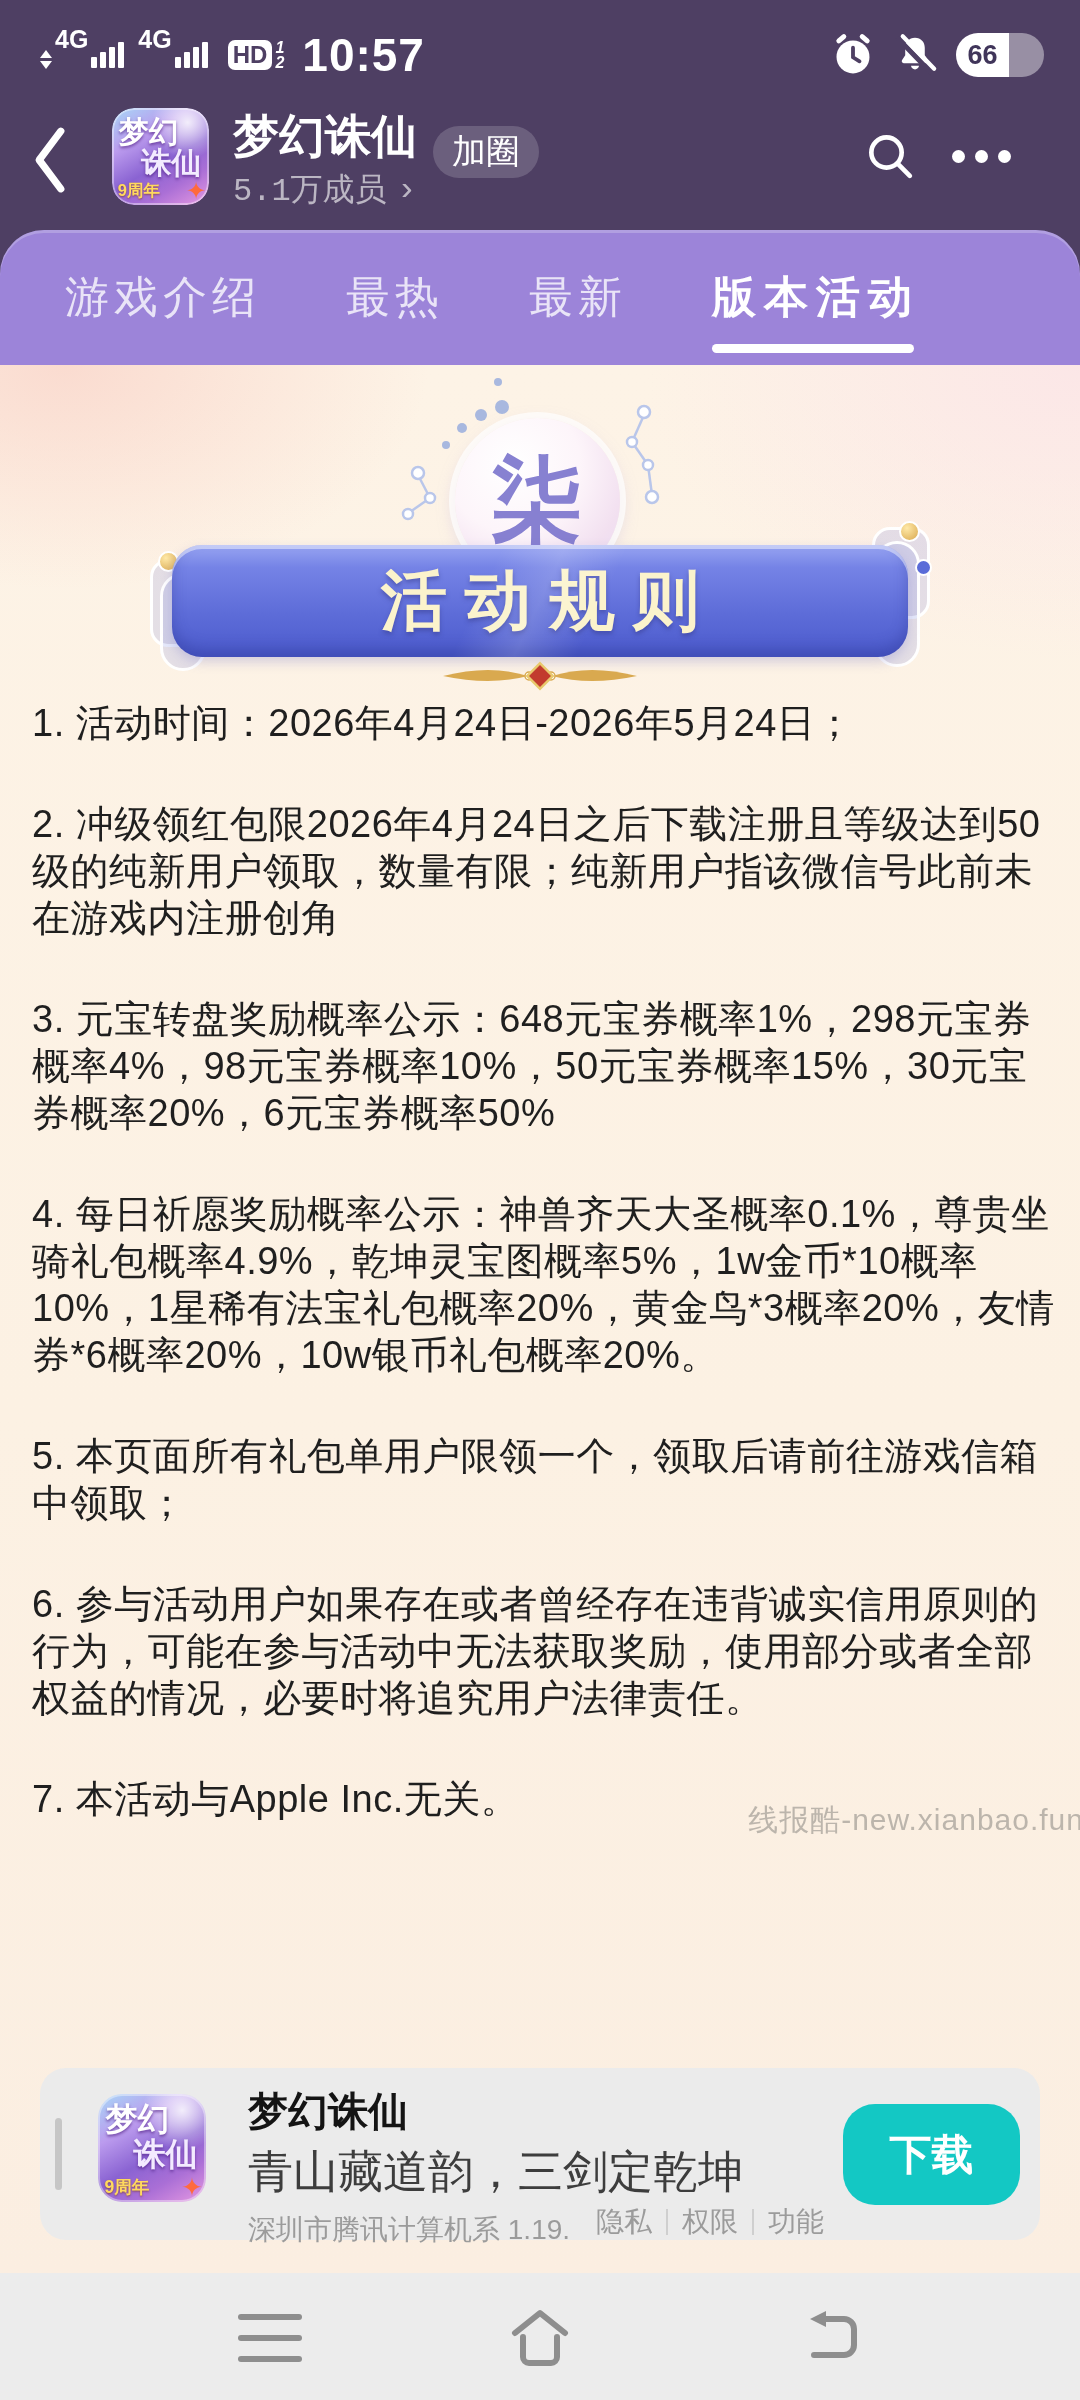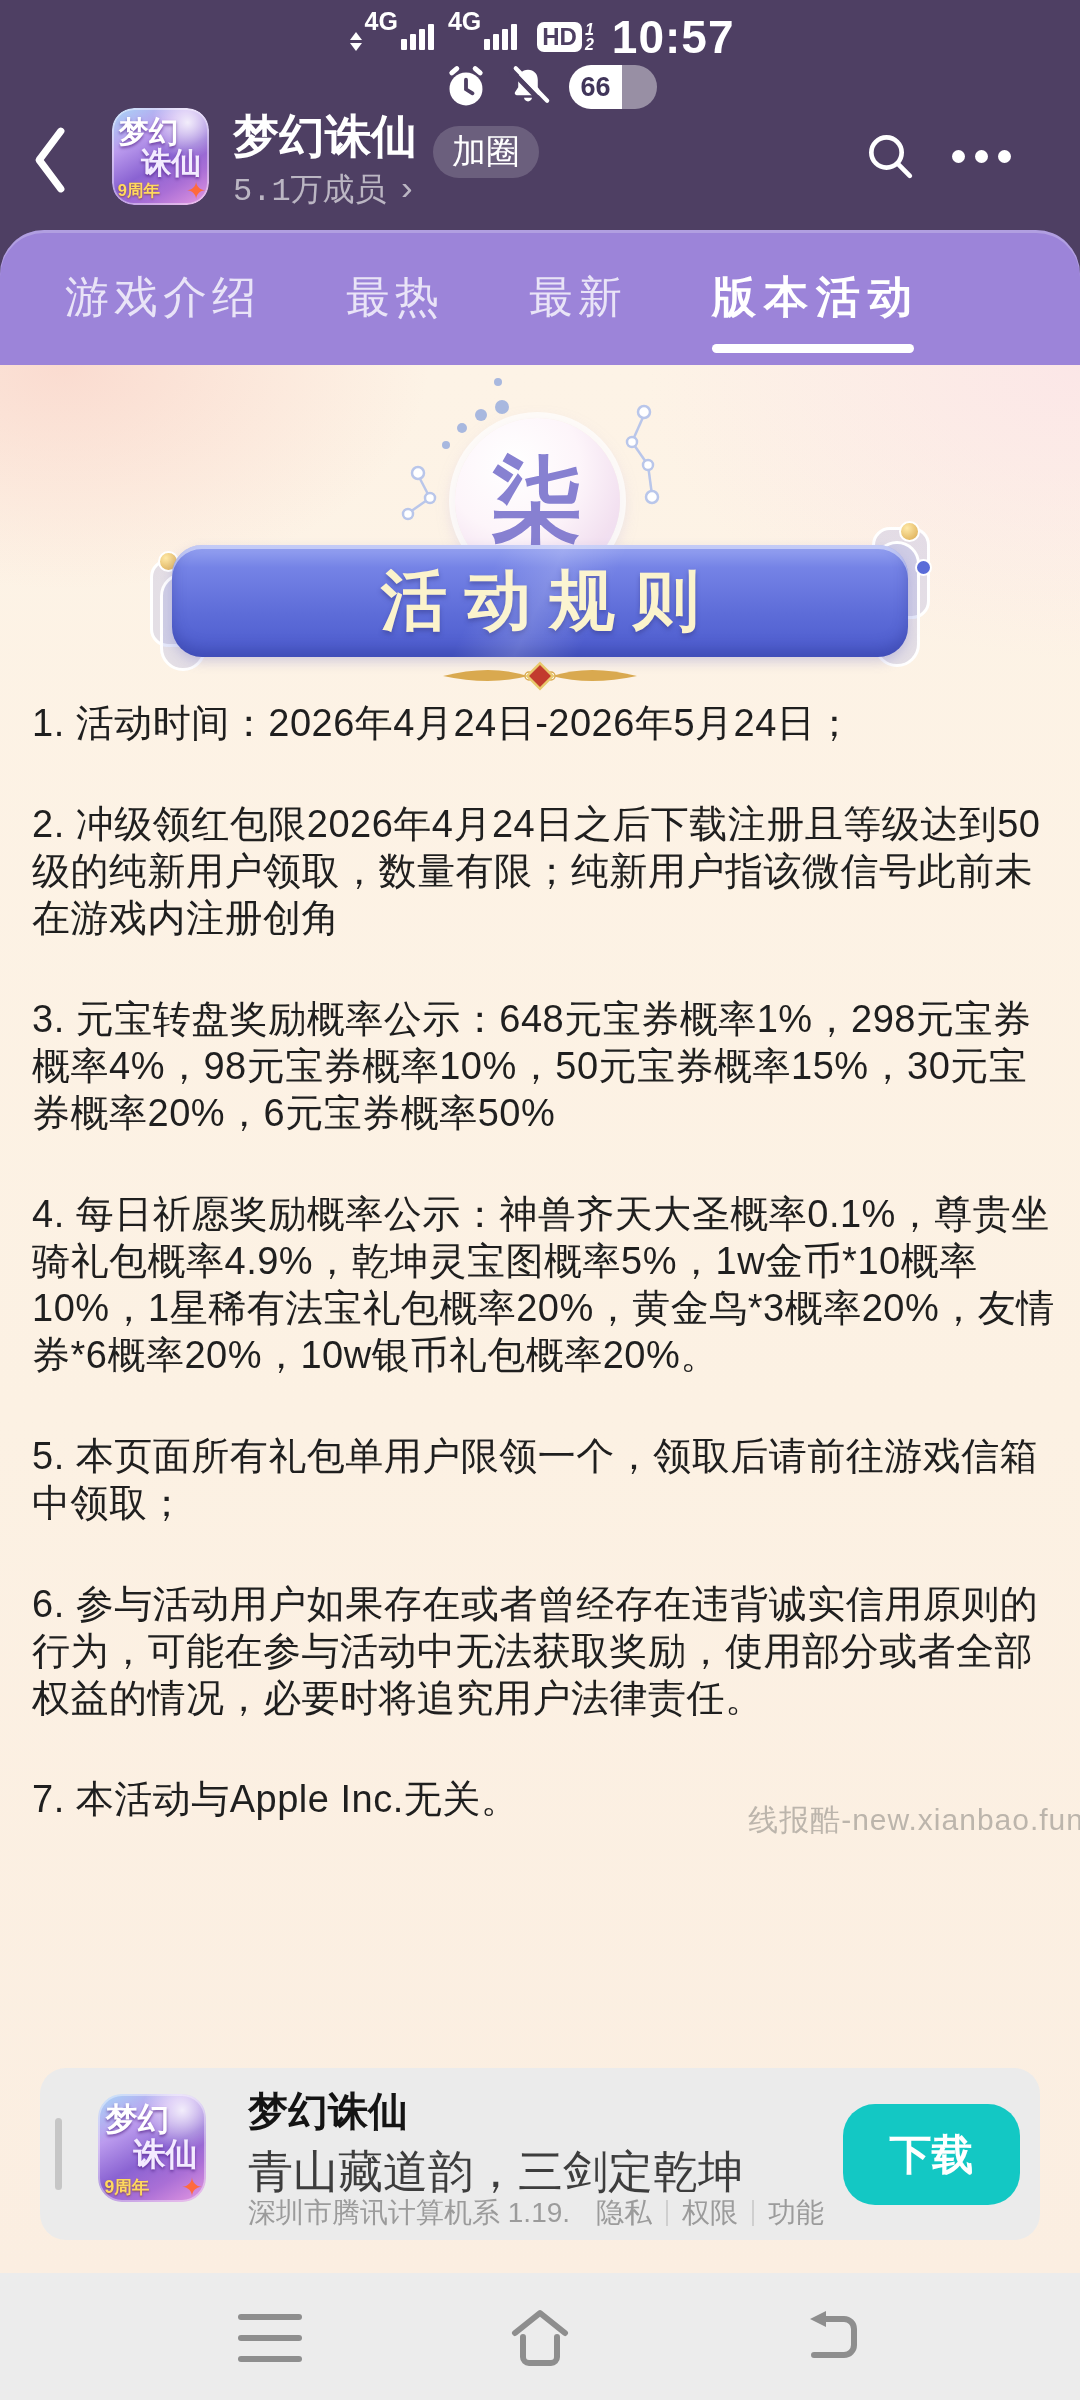--- a/index.html
+++ b/index.html
@@ -2,21 +2,21 @@
 <html><head>
 <meta charset="utf-8">
 <style>
   html,body{margin:0;padding:0;background:#222;}
   .screen{position:relative;width:1080px;height:2400px;overflow:hidden;
     background:#4e3f63;font-family:"Liberation Sans","DejaVu Sans",sans-serif;
     -webkit-font-smoothing:antialiased;}
 
   
   .statusbar{position:absolute;top:0;left:0;right:0;height:100px;display:flex;
-    align-items:center;justify-content:space-between;padding:10px 36px 0 40px;box-sizing:border-box;color:#fff;flex-direction:column;}
+    align-items:center;justify-content:space-between;padding:10px 36px 0 40px;box-sizing:border-box;color:#fff;}
   .sb-left,.sb-right{display:flex;align-items:center;}
   .sig{display:flex;align-items:flex-end;margin-right:14px;}
   .updown{display:flex;flex-direction:column;margin-right:3px;transform:translateY(1px);}
   .updown::before{content:"";width:0;height:0;border-left:6px solid transparent;border-right:6px solid transparent;border-bottom:8px solid #fff;margin-bottom:3px;}
   .updown::after{content:"";width:0;height:0;border-left:6px solid transparent;border-right:6px solid transparent;border-top:8px solid #fff;}
   .net{font-size:25px;font-weight:bold;line-height:1;transform:translateY(-16px);margin-right:3px;}
   .bars{display:flex;align-items:flex-end;gap:3px;}
   .bars i{display:block;width:6px;background:#fff;border-radius:1px;}
   .hdwrap{display:flex;align-items:center;margin:0 12px 0 6px;}
   .hd{background:#fff;color:#4e3f63;font-weight:800;font-size:24px;border-radius:7px;padding:3px 5px;line-height:1;}
@@ -93,21 +93,21 @@
   .rules p{margin:0 0 54px;font-size:38px;line-height:47px;color:#1f1f1f;letter-spacing:.5px;}
   .watermark{position:absolute;top:1435px;right:-4px;font-size:30px;color:#bcb5ac;letter-spacing:1px;}
 
   
   .dl-card{position:absolute;left:40px;top:1703px;width:1000px;height:172px;border-radius:26px;background:#ebebeb;}
   .drag-bar{position:absolute;left:15px;top:50px;width:7px;height:72px;border-radius:4px;background:#c6c6c6;}
   .dlicon{left:58px;top:26px;width:108px;height:108px;border-radius:24px;font-size:32px;}
   .dl-title{position:absolute;left:208px;top:16px;font-size:40px;font-weight:bold;color:#141414;}
   .dl-sub{position:absolute;left:208px;top:74px;font-size:45px;color:#3d3d3d;}
   .dl-meta{position:absolute;left:208px;top:126px;display:flex;align-items:center;font-size:28px;color:#9b9b9b;}
-  .dl-meta .dev{margin-right:26px;}
+  .dl-meta .dev{margin-right:26px;margin-top:17px;}
   .dl-meta .sep{width:2px;height:26px;background:#cfcfcf;margin:0 14px;}
   .dl-btn{position:absolute;left:803px;top:36px;width:177px;height:101px;border-radius:32px;background:#13c8c4;
     color:#fff;font-size:42px;font-weight:bold;display:flex;align-items:center;justify-content:center;border:none;}
 
   
   .navbar{position:absolute;left:0;right:0;bottom:0;height:127px;background:#ececec;}
   .nav-btn{position:absolute;top:30px;width:70px;height:70px;}
   .hamburger{left:238px;display:flex;flex-direction:column;justify-content:center;gap:15px;}
   .hamburger i{display:block;width:64px;height:6px;border-radius:3px;background:#8e8e8e;}
   .nav-home{left:505px;}

